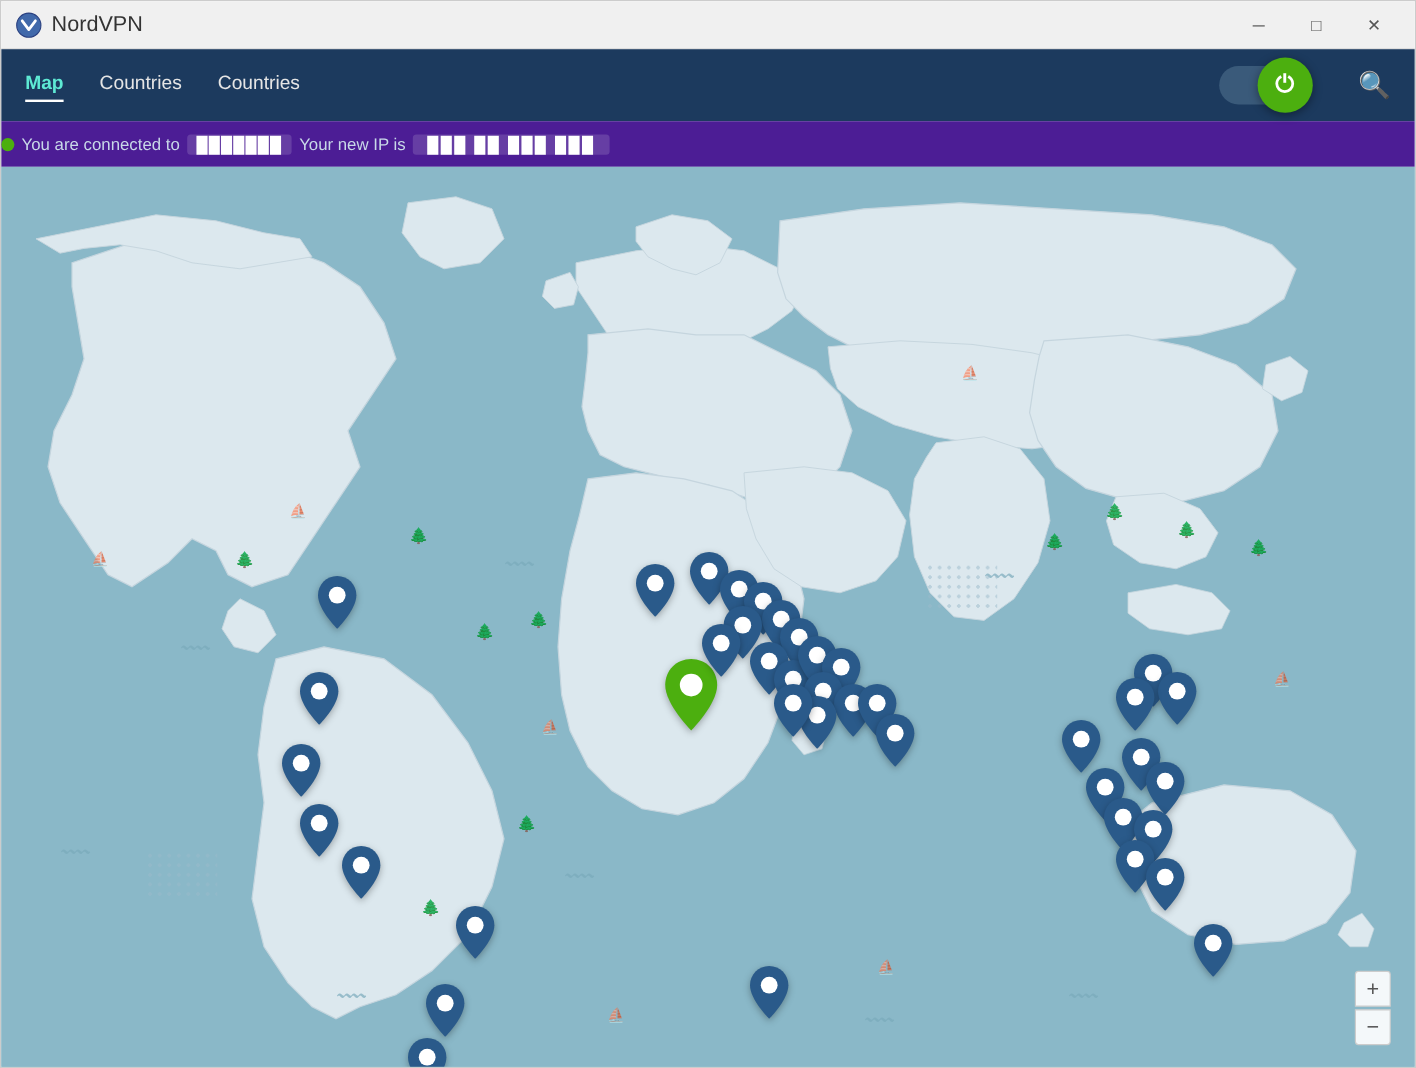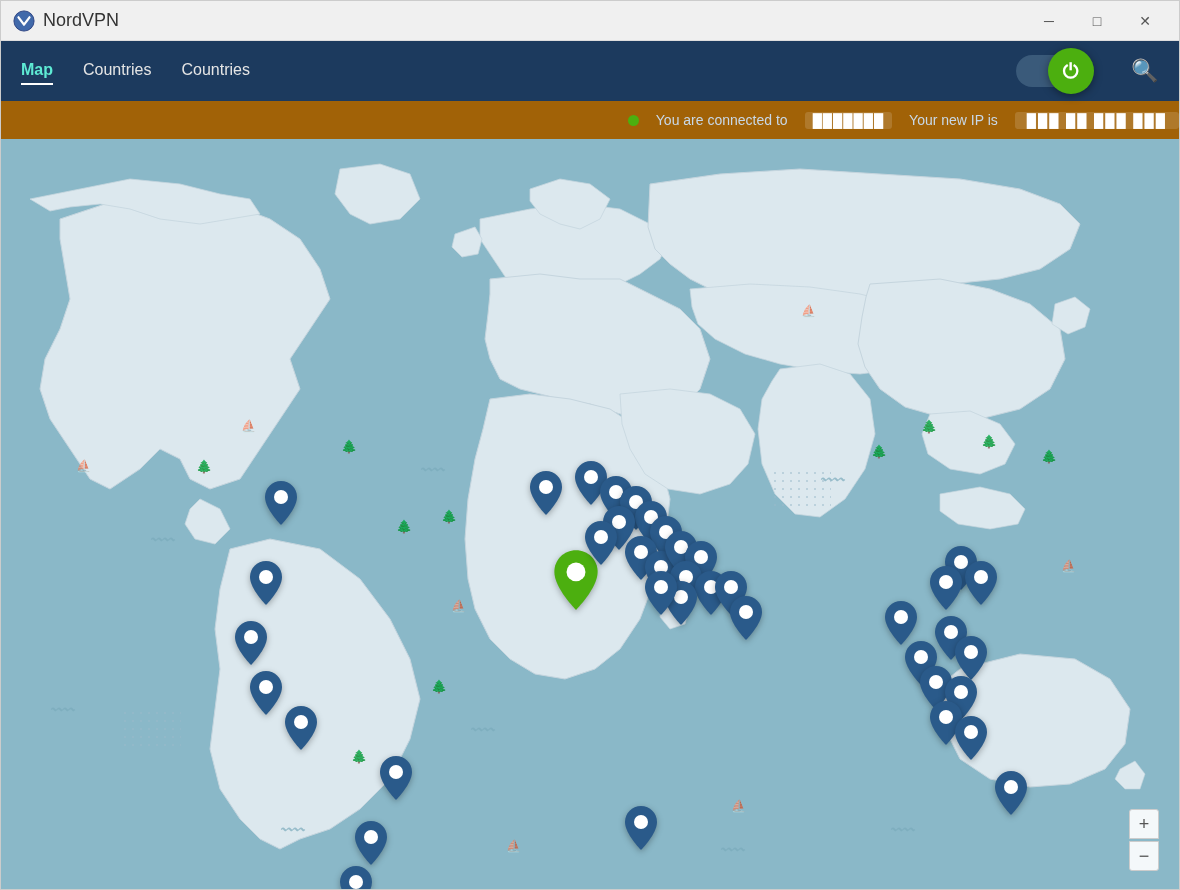--- a/index.html
+++ b/index.html
@@ -114,25 +114,25 @@
     .search-icon-nav {
       color: #a0b8d0;
       font-size: 22px;
       cursor: pointer;
       margin-left: 16px;
     }
 
     
     #statusbar {
       height: 38px;
-      background: #a16207;
-      display: flex;
-      align-items: center;
-      justify-content: flex-end;
-      gap: 17px;
+      background: #4c1d95;
+      display: flex;
+      align-items: center;
+      justify-content: flex-start;
+      gap: 6px;
     }
     .status-dot {
       width: 11px;
       height: 11px;
       background: #4caf0f;
       border-radius: 50%;
       flex-shrink: 0;
     }
     .status-text {
       color: #c8d8e8;

